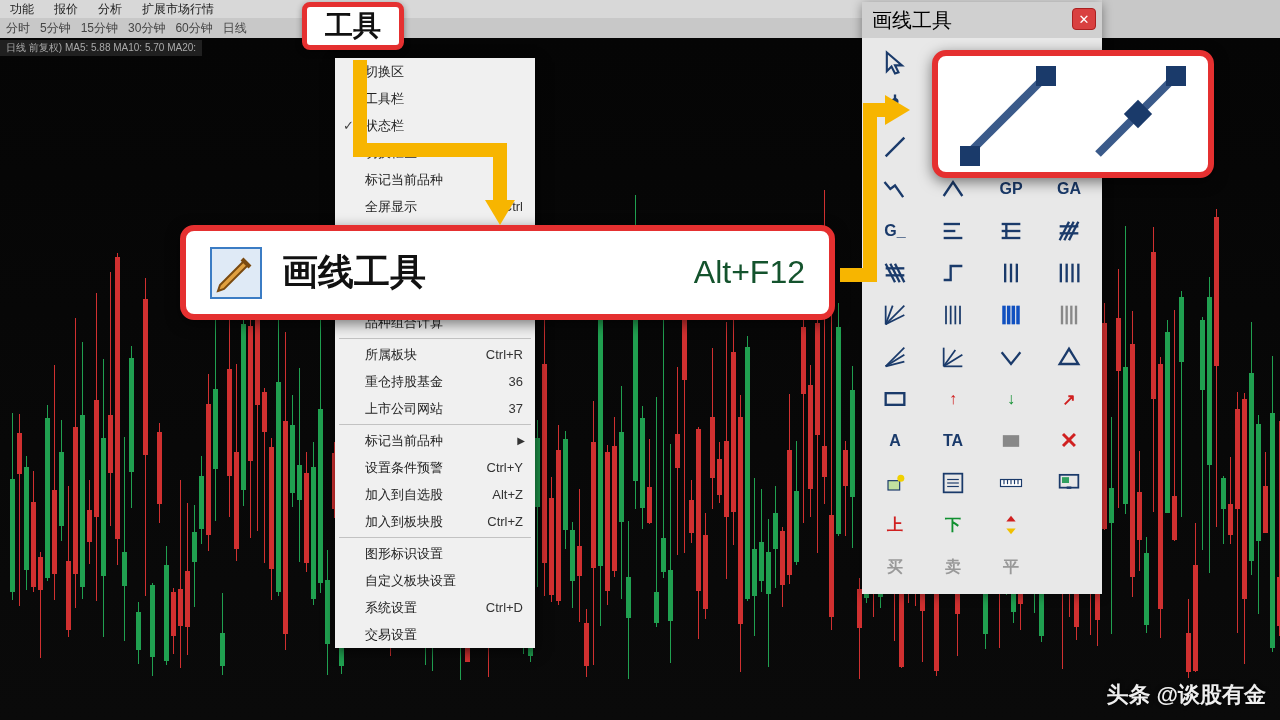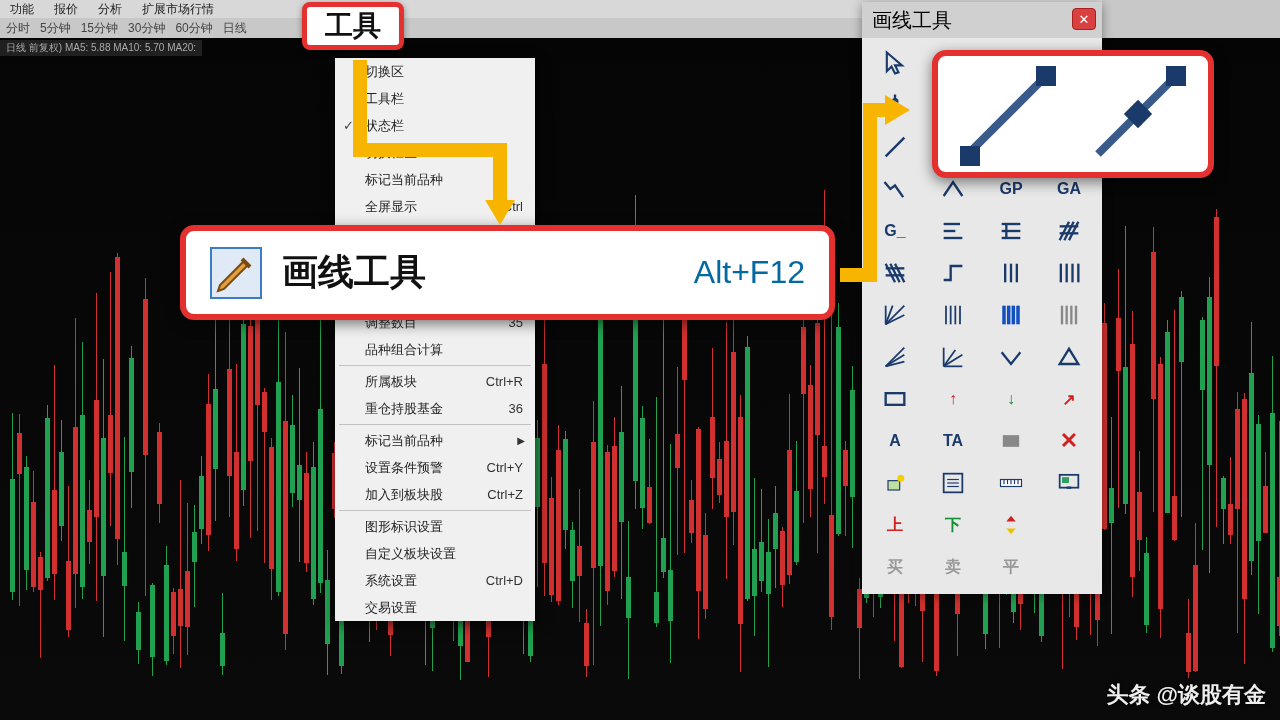--- a/index.html
+++ b/index.html
@@ -27,21 +27,21 @@
 .menu .mi { height: 27px; display: flex; align-items: center; padding-left: 30px; position: relative; }
 .menu .mi .sc { position: absolute; right: 12px; color: #333; }
 .menu .mi .ck { position: absolute; left: 8px; color: #444; }
 .menu .mi .ar { position: absolute; right: 10px; color: #333; font-size: 10px; }
 .menu .sep { height: 1px; background: #c2c2c2; margin: 2px 4px; }
 
 
 .hl-row { position: absolute; top: 225px; left: 180px; width: 655px; height: 95px; background: #fff; border: 6px solid #e53030; border-radius: 14px; display: flex; align-items: center; padding: 0 24px; box-shadow: 0 4px 14px rgba(0,0,0,.5); }
 .hl-row .icon-box { width: 52px; height: 52px; border: 2px solid #3b7cc4; background: #dfeaf6; display: flex; align-items: center; justify-content: center; margin-right: 20px; }
 .hl-row .label { font-size: 36px; font-weight: 600; color: #111; flex: 1; }
-.hl-row .short { font-size: 32px; color: #0369a1; font-weight: 500; }
+.hl-row .short { font-size: 32px; color: #14532d; font-weight: 500; }
 
 
 .pal-wrap { position: absolute; top: 2px; left: 862px; width: 240px; background: #e8e8e8; box-shadow: 0 2px 10px rgba(0,0,0,.4); }
 .pal-title { height: 36px; background: #d0d0d0; display: flex; align-items: center; padding-left: 10px; font-size: 20px; font-weight: 500; position: relative; }
 .pal-close { position: absolute; right: 6px; top: 6px; width: 24px; height: 22px; background: #d94040; border-radius: 4px; color: #fff; display: flex; align-items: center; justify-content: center; font-size: 13px; border: 1px solid #aa2020; }
 .pal-grid { display: grid; grid-template-columns: repeat(4, 1fr); padding: 4px 4px 6px 4px; }
 .pal-cell { height: 42px; display: flex; align-items: center; justify-content: center; color: #1a3a6a; font-size: 16px; font-weight: 600; position: relative; }
 .pal-cell svg { width: 28px; height: 28px; }
 
 
@@ -830,43 +830,47 @@
   <div class="mi">
       <span>标记当前品种</span>
     </div>
   <div class="mi">
       <span>全屏显示</span>
       <span class="sc">Ctrl</span>
     </div>
   <div style="height:84px"></div>
   <div class="sep"></div>
   <div class="mi">
-      <span>调整数目</span>
-      <span class="sc">35</span>
-    </div>
-  <div class="mi">
       <span>品种组合计算</span>
     </div>
   <div class="sep"></div>
   <div class="mi">
       <span>所属板块</span>
       <span class="sc">Ctrl+R</span>
     </div>
   <div class="mi">
       <span>重仓持股基金</span>
       <span class="sc">36</span>
     </div>
+  <div class="mi">
+      <span>上市公司网站</span>
+      <span class="sc">37</span>
+    </div>
   <div class="sep"></div>
   <div class="mi">
       <span>标记当前品种</span>
       <span class="ar">▶</span>
     </div>
   <div class="mi">
       <span>设置条件预警</span>
       <span class="sc">Ctrl+Y</span>
+    </div>
+  <div class="mi">
+      <span>加入到自选股</span>
+      <span class="sc">Alt+Z</span>
     </div>
   <div class="mi">
       <span>加入到板块股</span>
       <span class="sc">Ctrl+Z</span>
     </div>
   <div class="sep"></div>
   <div class="mi">
       <span>图形标识设置</span>
     </div>
   <div class="mi">

